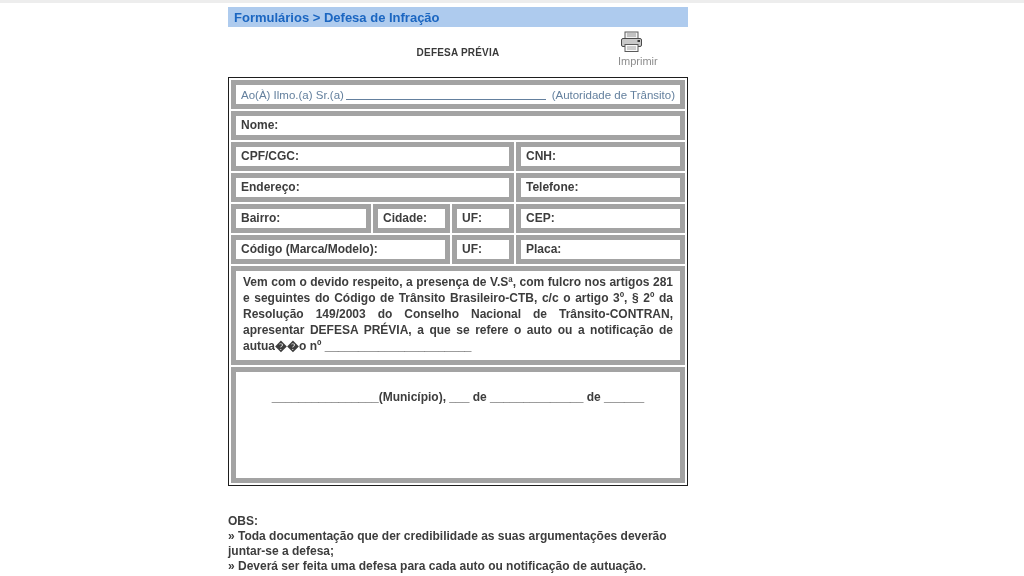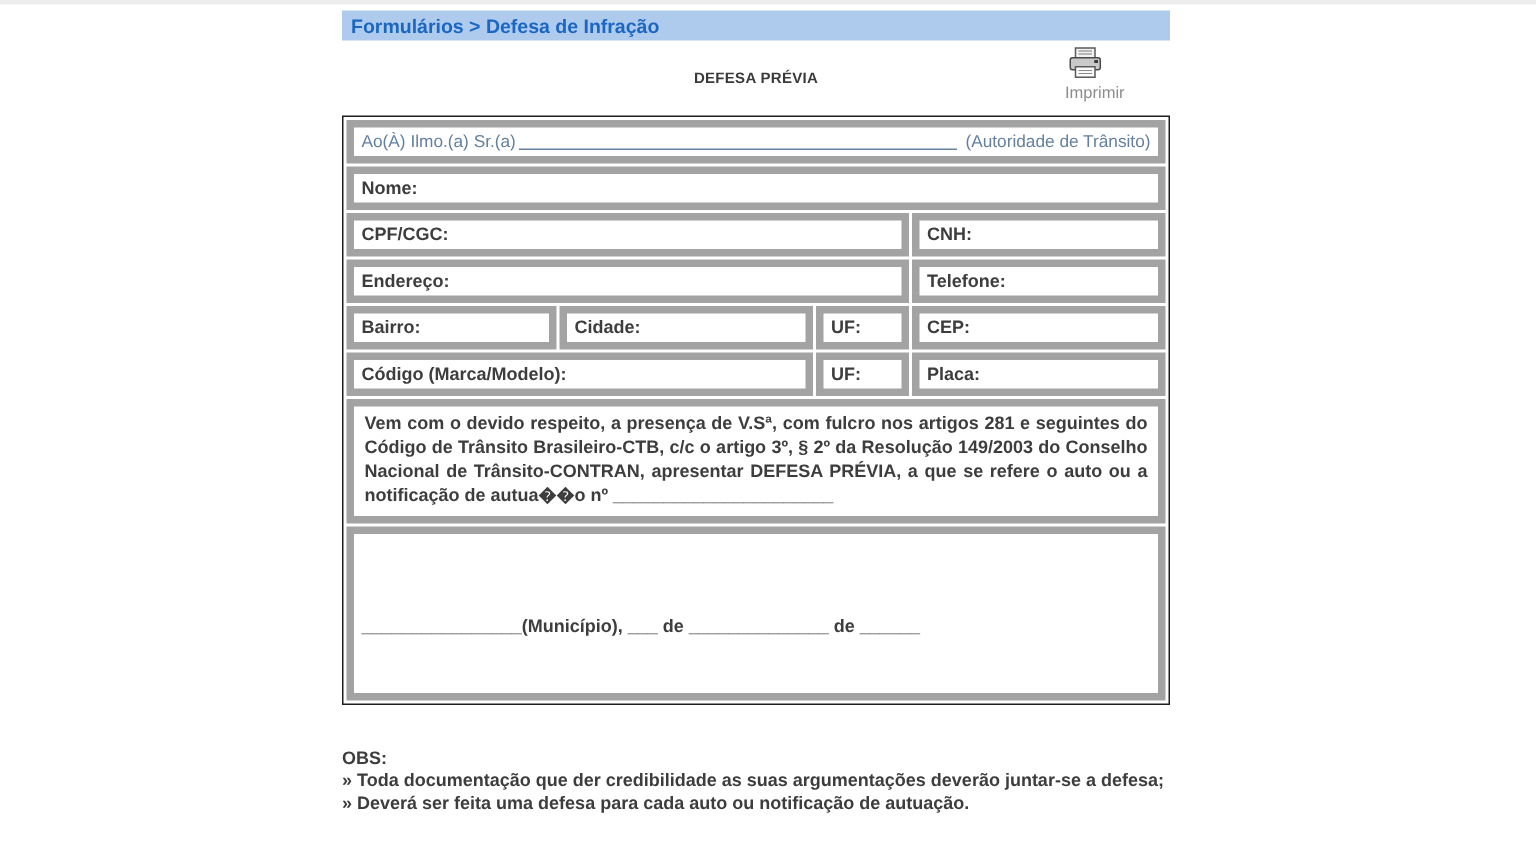--- a/index.html
+++ b/index.html
@@ -9,21 +9,21 @@
     height: 576px;
     background: #ffffff;
     font-family: "Liberation Sans", sans-serif;
     overflow: hidden;
   }
   .top-strip {
     height: 3px;
     background: #ededed;
   }
   .content {
-    width: 552px;
+    width: 460px;
     margin-left: 228px;
   }
   .breadcrumb-bar {
     margin-top: 4px;
     background: #aecbee;
     color: #1b66c1;
     font-weight: bold;
     font-size: 13px;
     height: 20px;
     line-height: 17px;
@@ -101,21 +101,21 @@
     line-height: 16px;
     padding: 3px 7px 6px 7px;
   }
   .reasons-cell {
     height: 88px;
     padding-top: 15px;
   }
   .closing-cell {
     height: 116px;
     display: flex;
-    flex-direction: row;
+    flex-direction: column;
     align-items: center;
   }
   .date-line { margin-top: 16px; white-space: pre; }
   .sig-block {
     margin-top: auto;
     margin-bottom: 12px;
     text-align: center;
   }
   .sig-line { line-height: 12px; }
   .sig-label { line-height: 15px; }

